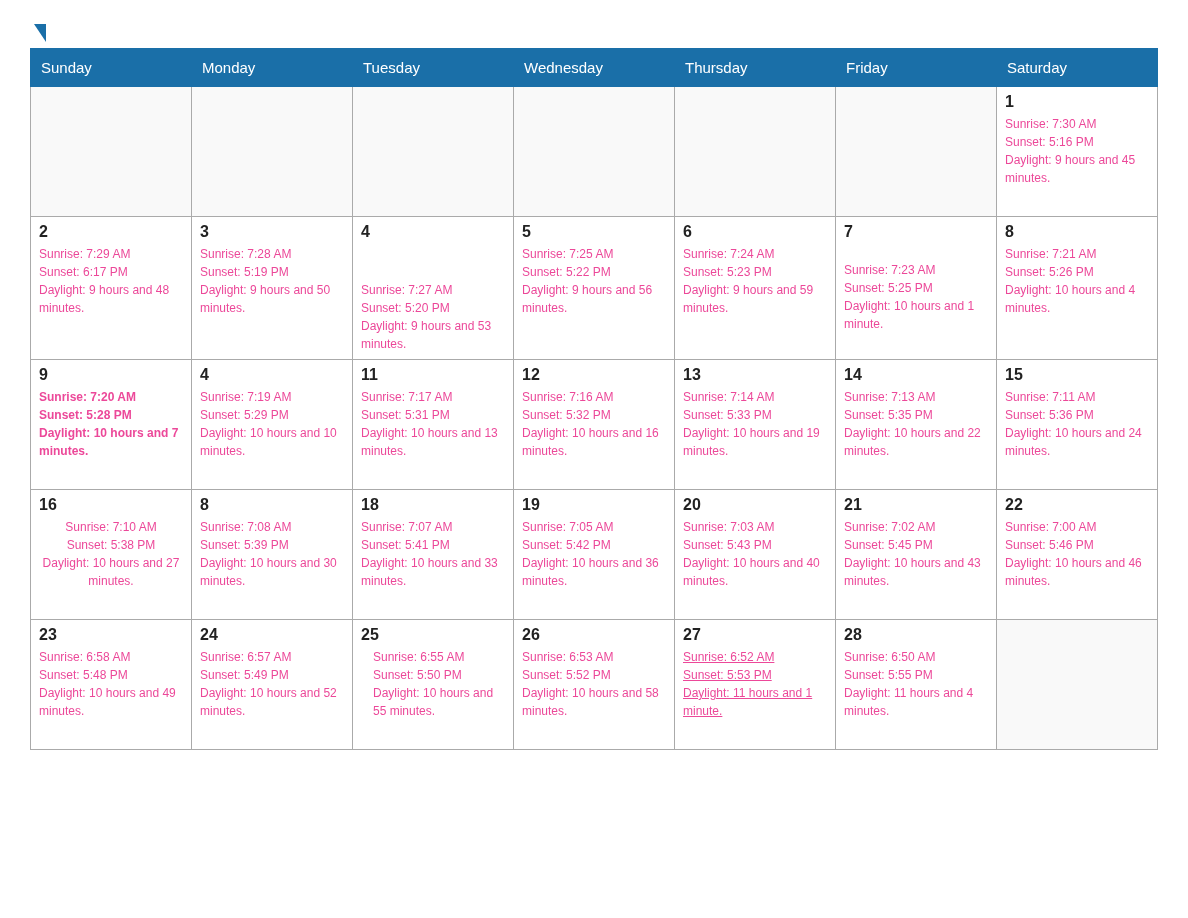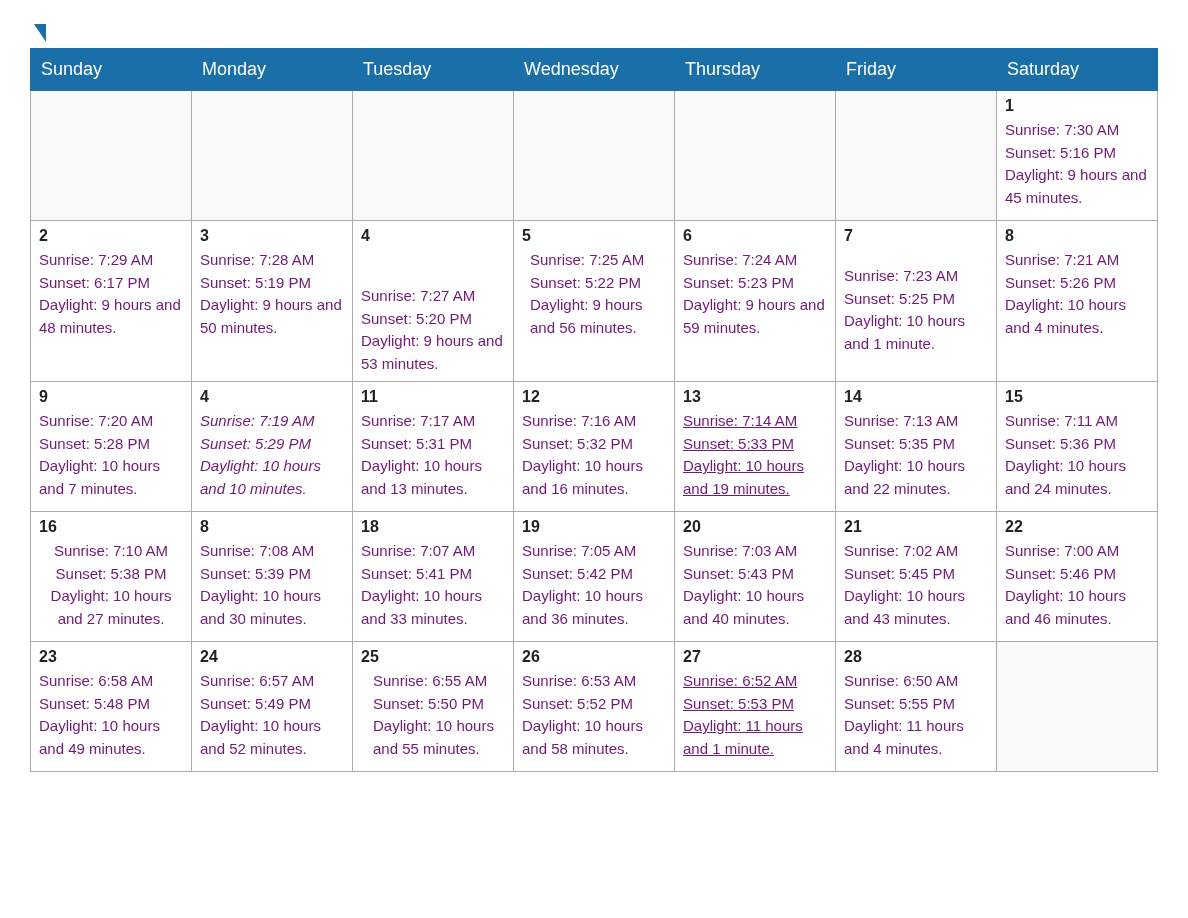--- a/index.html
+++ b/index.html
@@ -62,21 +62,21 @@
       margin-top: 4px;
     }
     .calendar {
       width: 100%;
       border-collapse: collapse;
       margin-top: 8px;
     }
     .calendar th {
       background: #1a6fa8;
       color: #fff;
-      font-size: 18px;
+      font-size: 15px;
       font-weight: normal;
       padding: 10px 10px;
       text-align: left;
       border: 1px solid #1a6fa8;
     }
     .calendar td {
       border: 1px solid #aaa;
       vertical-align: top;
       padding: 6px 8px;
       width: 14.28%;
@@ -85,22 +85,22 @@
       color: #333;
     }
     .day-number {
       font-size: 16px;
       font-weight: bold;
       color: #222;
       display: block;
       margin-bottom: 4px;
     }
     .day-info {
-      font-size: 15px;
-      color: #701a75;
+      font-size: 12px;
+      color: #ec4899;
       line-height: 1.5;
     }
     .empty-cell {
       background: #f9f9f9;
     }
     tr.week-row td {
       height: 130px;
     }
   </style>
 </head>
@@ -161,21 +161,21 @@
 Daylight: 9 hours and 50 minutes.</div>
         </td>
         <td>
           <span class="day-number">4</span>
           <div class="day-info" style="white-space: pre-line; margin-top: 40px;">Sunrise: 7:27 AM
 Sunset: 5:20 PM
 Daylight: 9 hours and 53 minutes.</div>
         </td>
         <td>
           <span class="day-number">5</span>
-          <div class="day-info" style="white-space: pre-line; margin-left: 8px;">Sunrise: 7:25 AM
+          <div class="day-info" style="white-space: pre-line;">Sunrise: 7:25 AM
 Sunset: 5:22 PM
 Daylight: 9 hours and 56 minutes.</div>
         </td>
         <td>
           <span class="day-number">6</span>
           <div class="day-info" style="white-space: pre-line;">Sunrise: 7:24 AM
 Sunset: 5:23 PM
 Daylight: 9 hours and 59 minutes.</div>
         </td>
         <td>
@@ -187,45 +187,45 @@
         <td>
           <span class="day-number">8</span>
           <div class="day-info" style="white-space: pre-line;">Sunrise: 7:21 AM
 Sunset: 5:26 PM
 Daylight: 10 hours and 4 minutes.</div>
         </td>
       </tr>
       <tr class="week-row">
         <td>
           <span class="day-number">9</span>
-          <div class="day-info" style="white-space: pre-line;">Sunrise: 7:20 AM
+          <div class="day-info" style="white-space: pre-line; font-weight: bold;">Sunrise: 7:20 AM
 Sunset: 5:28 PM
 Daylight: 10 hours and 7 minutes.</div>
         </td>
         <td>
           <span class="day-number">4</span>
-          <div class="day-info" style="white-space: pre-line; font-style: italic;">Sunrise: 7:19 AM
+          <div class="day-info" style="white-space: pre-line;">Sunrise: 7:19 AM
 Sunset: 5:29 PM
 Daylight: 10 hours and 10 minutes.</div>
         </td>
         <td>
           <span class="day-number">11</span>
           <div class="day-info" style="white-space: pre-line;">Sunrise: 7:17 AM
 Sunset: 5:31 PM
 Daylight: 10 hours and 13 minutes.</div>
         </td>
         <td>
           <span class="day-number">12</span>
           <div class="day-info" style="white-space: pre-line;">Sunrise: 7:16 AM
 Sunset: 5:32 PM
 Daylight: 10 hours and 16 minutes.</div>
         </td>
         <td>
           <span class="day-number">13</span>
-          <div class="day-info" style="white-space: pre-line; text-decoration: underline;">Sunrise: 7:14 AM
+          <div class="day-info" style="white-space: pre-line;">Sunrise: 7:14 AM
 Sunset: 5:33 PM
 Daylight: 10 hours and 19 minutes.</div>
         </td>
         <td>
           <span class="day-number">14</span>
           <div class="day-info" style="white-space: pre-line;">Sunrise: 7:13 AM
 Sunset: 5:35 PM
 Daylight: 10 hours and 22 minutes.</div>
         </td>
         <td>

